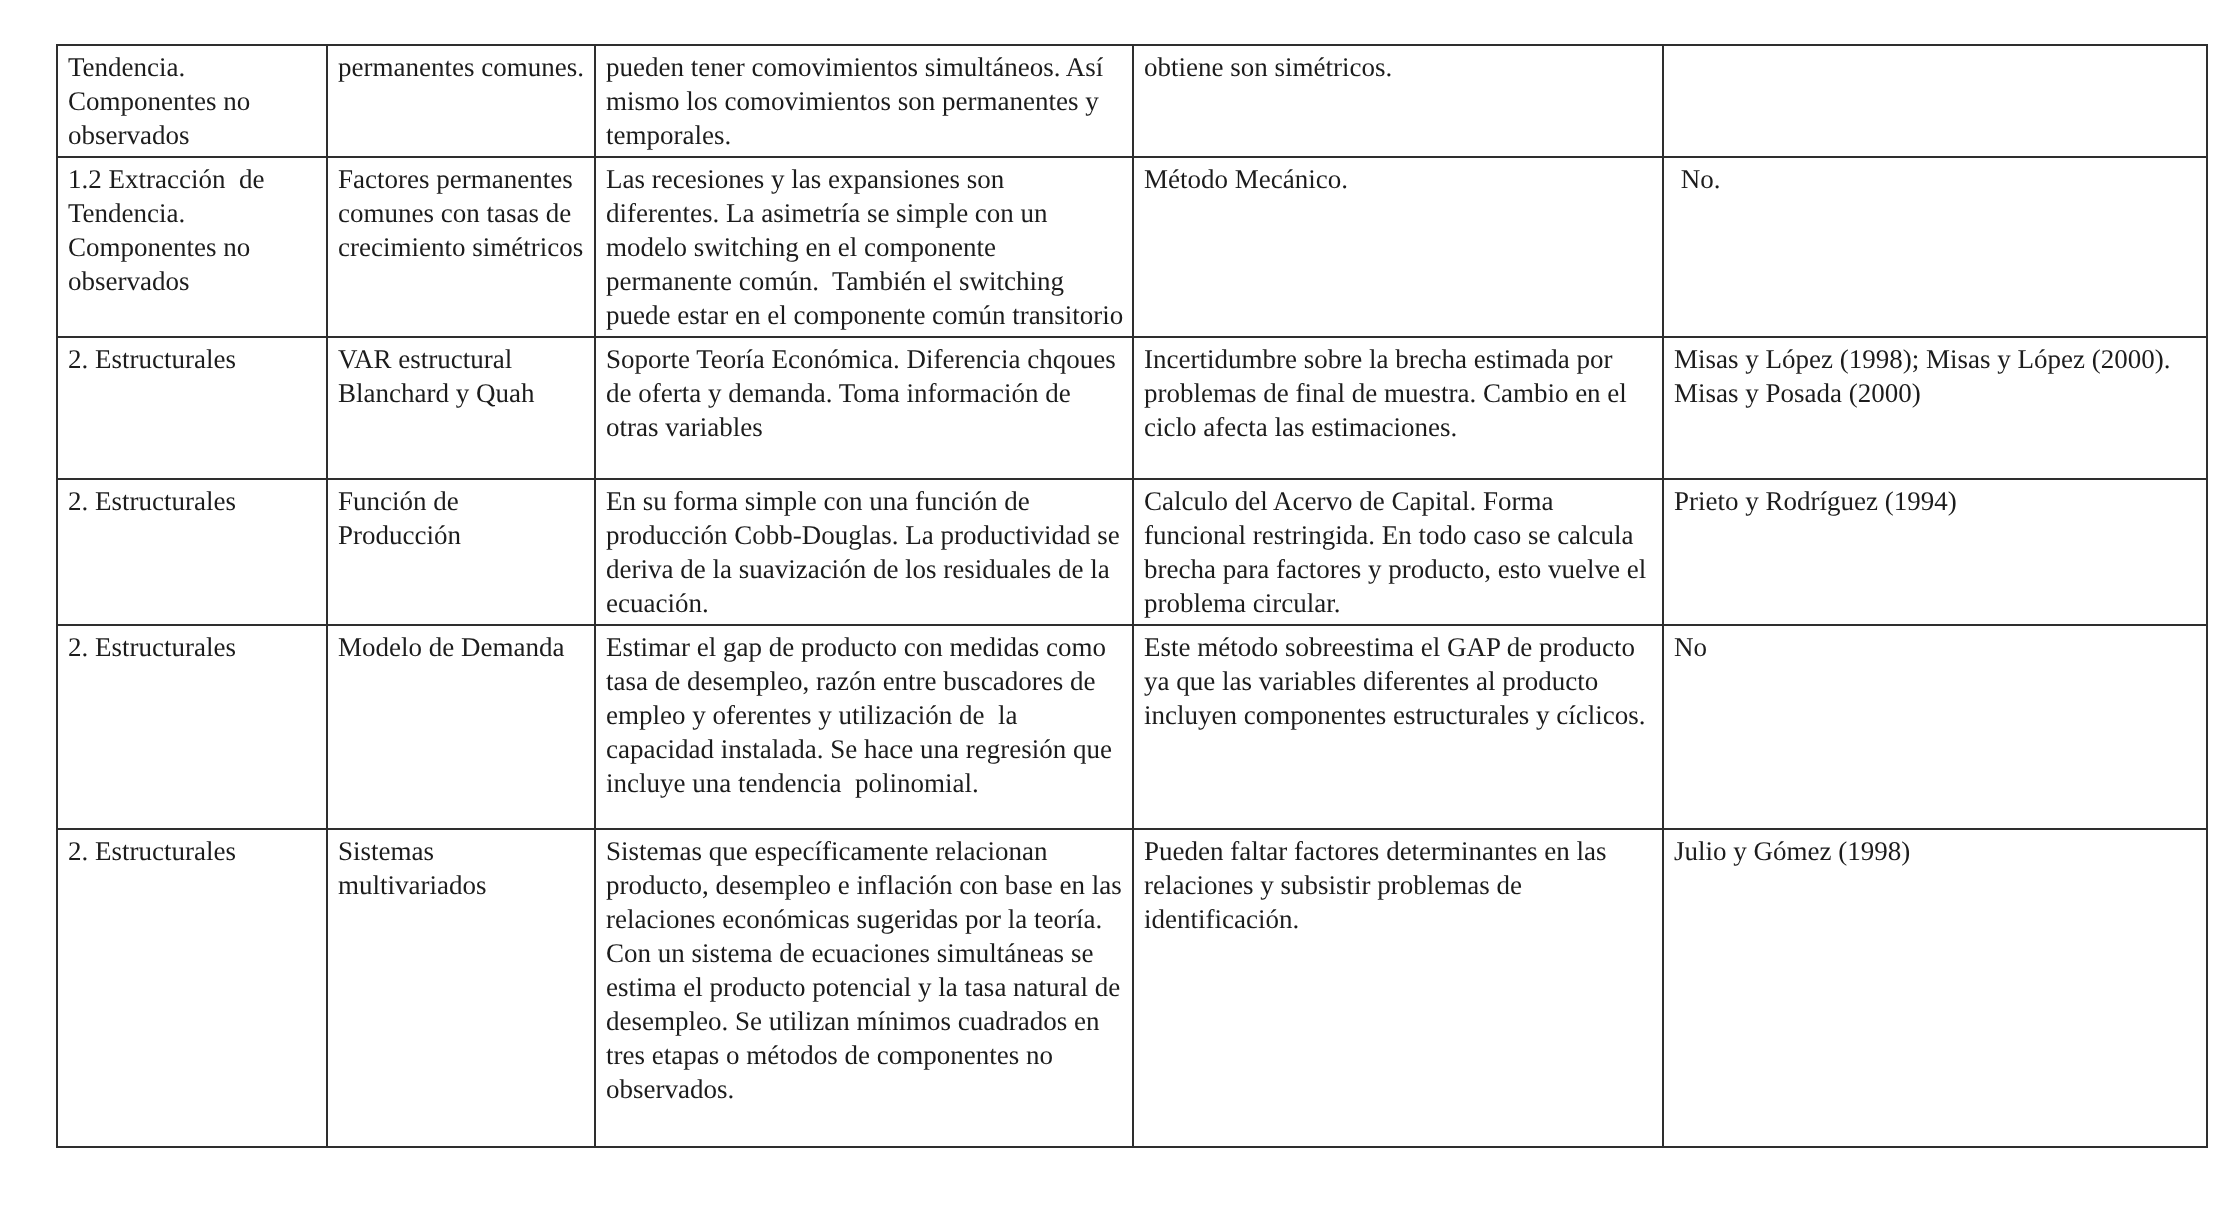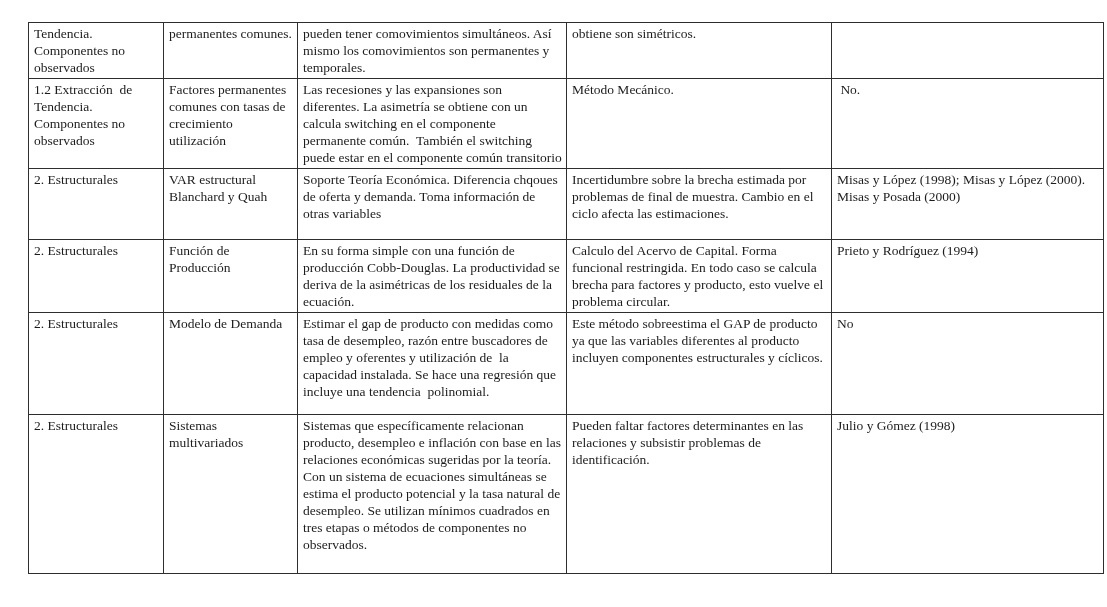--- a/index.html
+++ b/index.html
@@ -63,36 +63,36 @@
     <tbody>
       <tr class="r0">
         <td>Tendencia. Componentes no observados</td>
         <td>permanentes comunes.</td>
         <td>pueden tener comovimientos simultáneos. Así mismo los comovimientos son permanentes y temporales.</td>
         <td>obtiene son simétricos.</td>
         <td></td>
       </tr>
       <tr class="r1">
         <td>1.2 Extracción  de Tendencia. Componentes no observados</td>
-        <td>Factores permanentes comunes con tasas de crecimiento utilización</td>
-        <td>Las recesiones y las expansiones son diferentes. La asimetría se obtiene con un calcula switching en el componente permanente común.  También el switching puede estar en el componente común transitorio</td>
+        <td>Factores permanentes comunes con tasas de crecimiento simétricos</td>
+        <td>Las recesiones y las expansiones son diferentes. La asimetría se simple con un modelo switching en el componente permanente común.  También el switching puede estar en el componente común transitorio</td>
         <td>Método Mecánico.</td>
         <td> No.</td>
       </tr>
       <tr class="r2">
         <td>2. Estructurales</td>
         <td>VAR estructural Blanchard y Quah</td>
         <td>Soporte Teoría Económica. Diferencia chqoues de oferta y demanda. Toma información de otras variables</td>
         <td>Incertidumbre sobre la brecha estimada por  problemas de final de muestra. Cambio en el ciclo afecta las estimaciones.</td>
         <td>Misas y López (1998); Misas y López (2000). Misas y Posada (2000)</td>
       </tr>
       <tr class="r3">
         <td>2. Estructurales</td>
         <td>Función de Producción</td>
-        <td>En su forma simple con una función de producción Cobb-Douglas. La productividad se deriva de la asimétricas de los residuales de la ecuación.</td>
+        <td>En su forma simple con una función de producción Cobb-Douglas. La productividad se deriva de la suavización de los residuales de la ecuación.</td>
         <td>Calculo del Acervo de Capital. Forma funcional restringida. En todo caso se calcula brecha para factores y producto, esto vuelve el problema circular.</td>
         <td>Prieto y Rodríguez (1994)</td>
       </tr>
       <tr class="r4">
         <td>2. Estructurales</td>
         <td>Modelo de Demanda</td>
         <td>Estimar el gap de producto con medidas como tasa de desempleo, razón entre buscadores de empleo y oferentes y utilización de  la capacidad instalada. Se hace una regresión que incluye una tendencia  polinomial.</td>
         <td>Este método sobreestima el GAP de producto ya que las variables diferentes al producto incluyen componentes estructurales y cíclicos.</td>
         <td>No</td>
       </tr>

